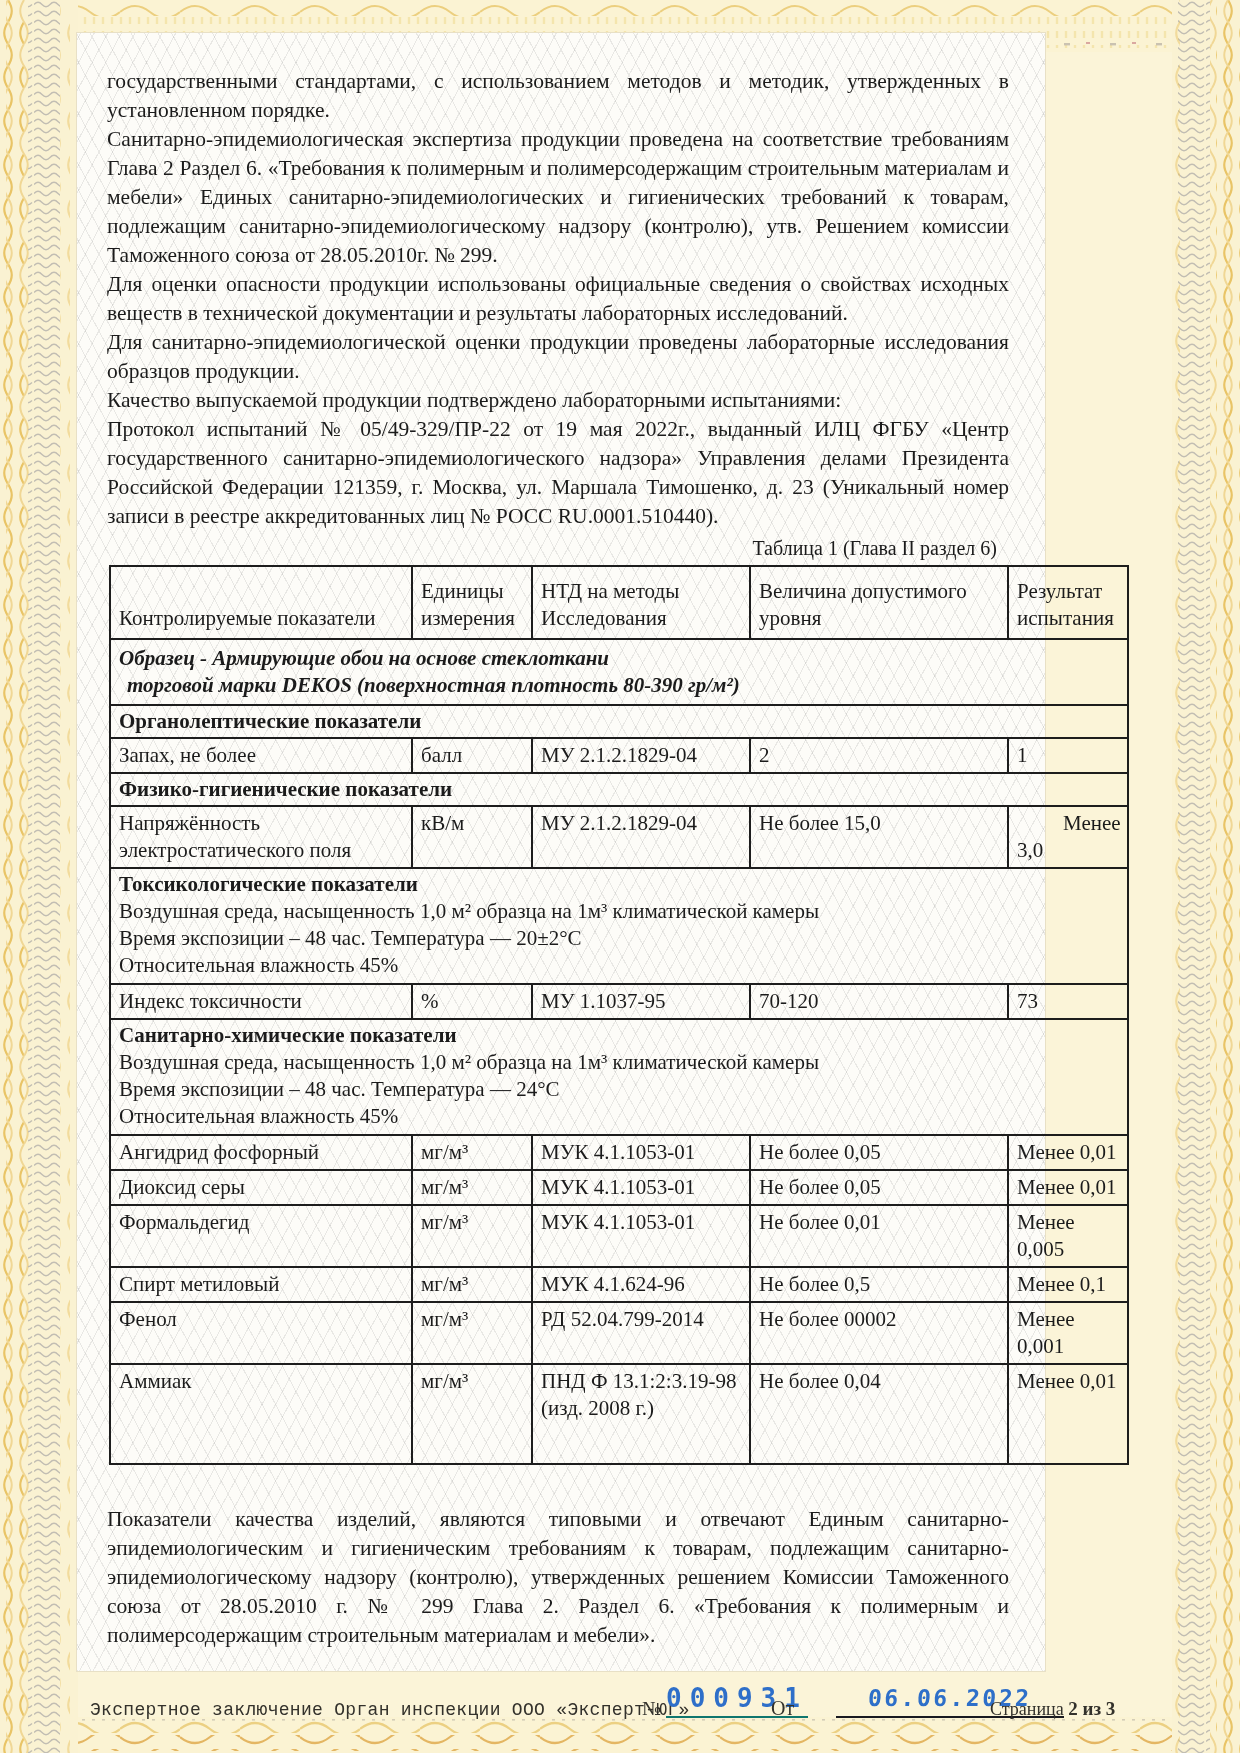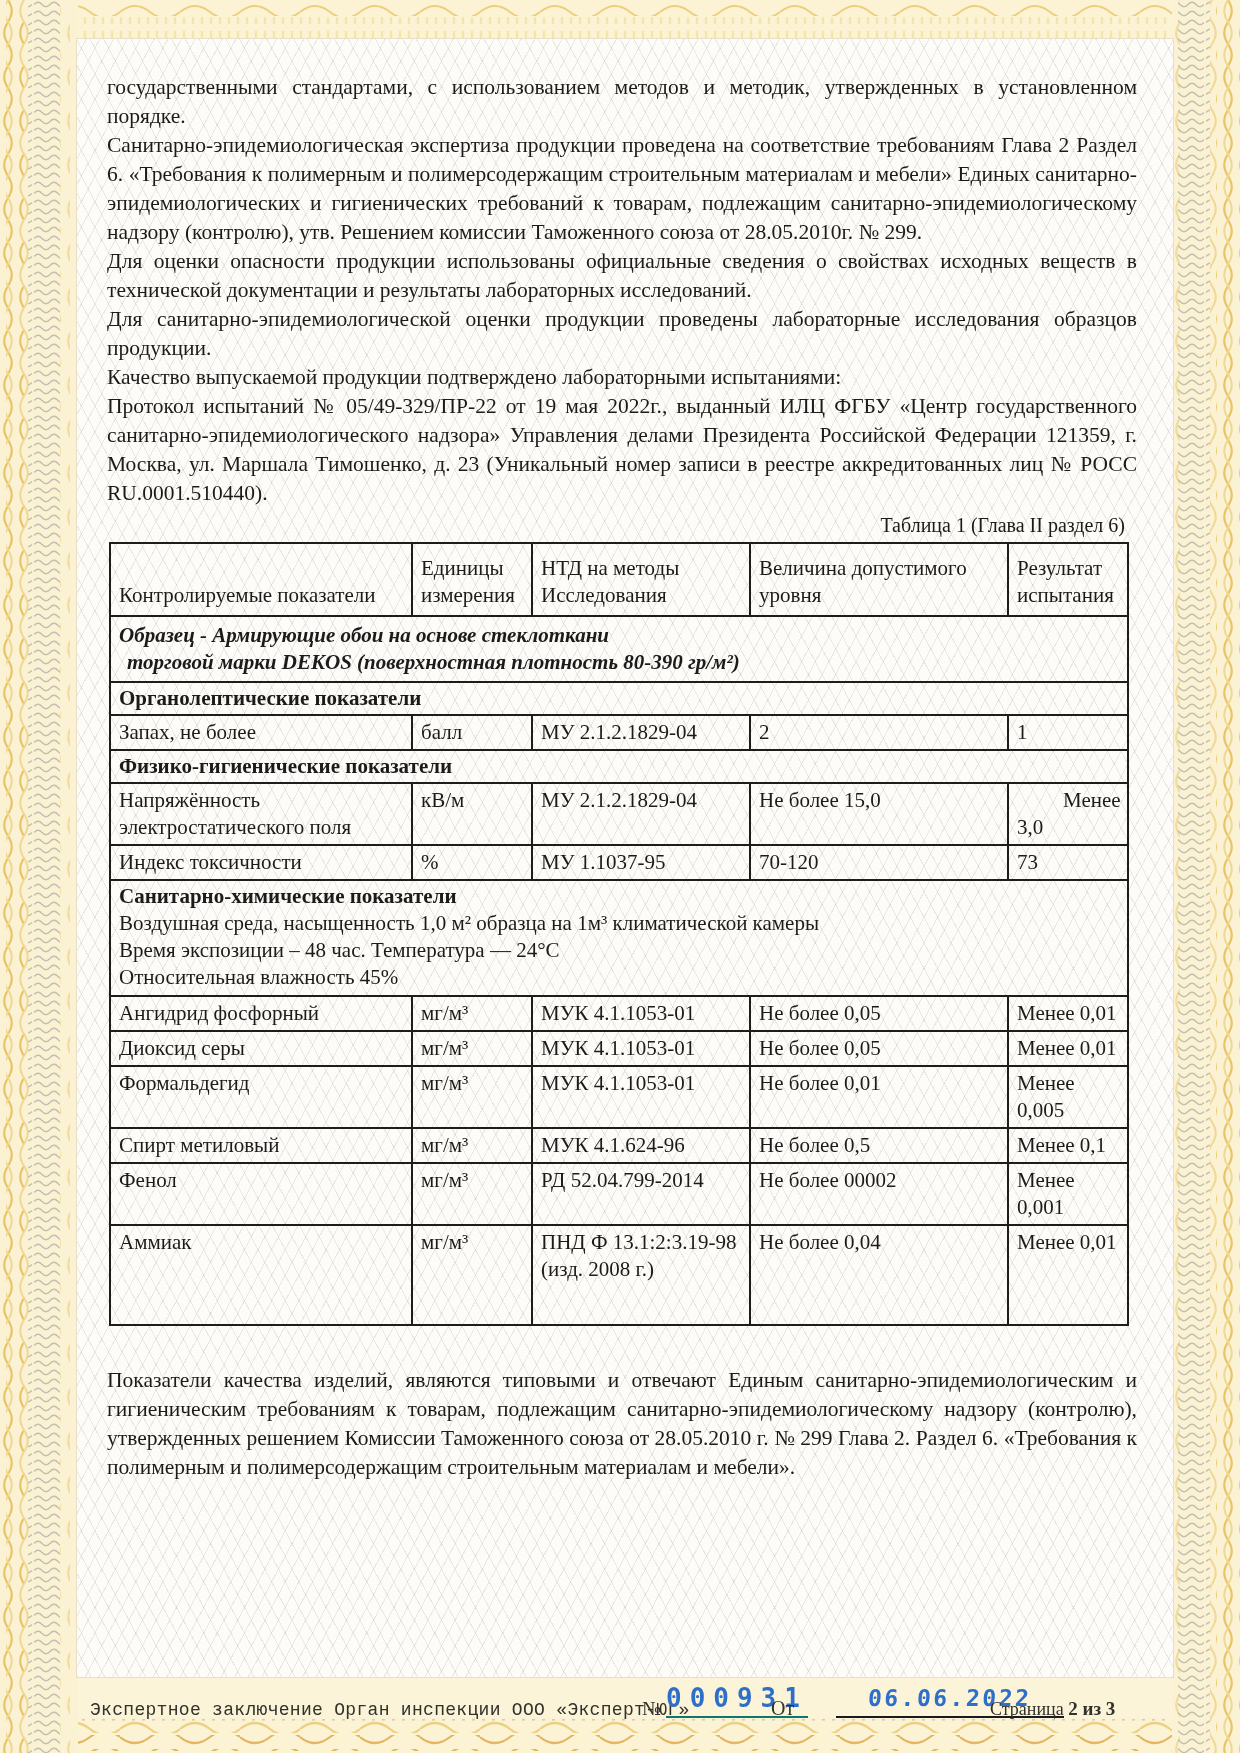--- a/index.html
+++ b/index.html
@@ -13,21 +13,21 @@
   .band-bottom{left:0;bottom:0;}
   .band-left{left:0;top:0;}
   .band-right{right:0;top:0;}
 
   .form-code{
     position:absolute;left:903px;top:37px;
     font-size:15px;letter-spacing:1px;color:#be185d;opacity:.9;margin-top:44px;
   }
 
   .panel{
-    position:absolute;left:76px;top:38px;width:1098px;height:1640px;
+    position:absolute;left:76px;top:32px;width:970px;height:1640px;
     background-color:#fdfcf8;
     background-image:
       repeating-linear-gradient(62deg, rgba(110,110,110,.14) 0 1px, transparent 1px 12px),
       repeating-linear-gradient(-62deg, rgba(110,110,110,.14) 0 1px, transparent 1px 12px);
     border:1px solid #e8e0c6;
     box-sizing:border-box;
     padding:34px 36px 0 30px;
   }
 
   .para{
@@ -217,20 +217,28 @@
       </tr>
 
       <tr>
         <td>Напряжённость электростатического поля</td>
         <td>кВ/м</td>
         <td>МУ 2.1.2.1829-04</td>
         <td>Не более 15,0</td>
         <td class="result-indent">Менее 3,0</td>
       </tr>
 
+      <tr class="sect-block">
+        <td colspan="5">
+          <div class="b">Токсикологические показатели</div>
+          <div>Воздушная среда, насыщенность 1,0 м² образца на 1м³ климатической камеры</div>
+          <div>Время экспозиции – 48 час. Температура — 20±2°С</div>
+          <div>Относительная влажность 45%</div>
+        </td>
+      </tr>
 
       <tr>
         <td>Индекс токсичности</td>
         <td>%</td>
         <td>МУ 1.1037-95</td>
         <td>70-120</td>
         <td>73</td>
       </tr>
 
       <tr class="sect-block">

